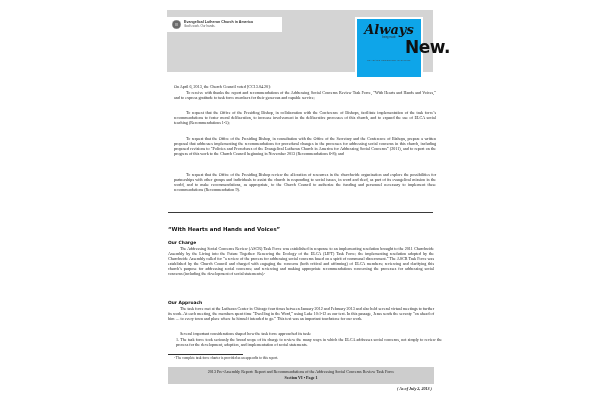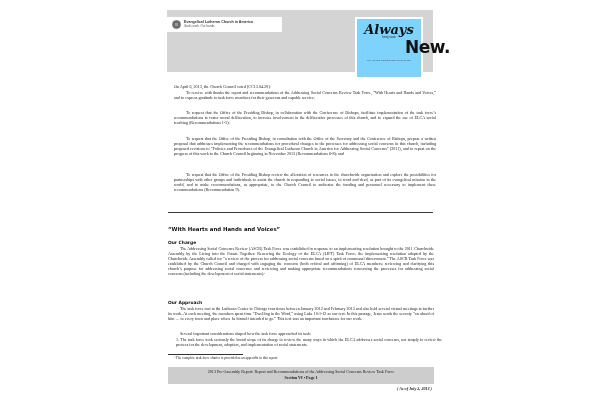--- a/index.html
+++ b/index.html
@@ -81,21 +81,21 @@
     line-height: 8.4px;
     color: #1d1d1d;
     margin: 0;
   }
   .always-box {
     position: absolute;
     left: 195px;
     top: 17px;
     width: 68px;
     height: 62px;
-    background: #7dd3fc;
+    background: #0ea5e9;
     border: 2px solid #ffffff;
     box-sizing: border-box;
     text-align: center;
   }
   .always-word {
     font-family: "DejaVu Serif", serif;
     font-style: italic;
     font-weight: bold;
     font-size: 13px;
     line-height: 13px;

